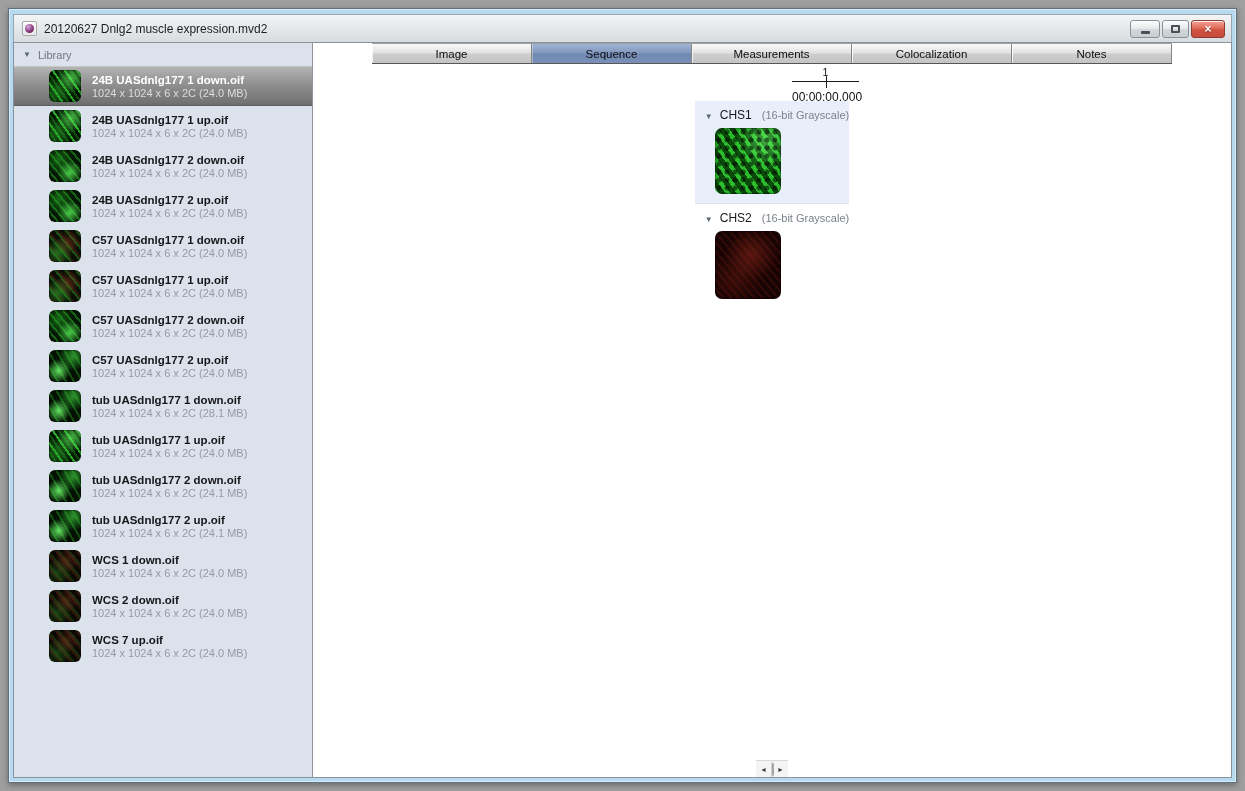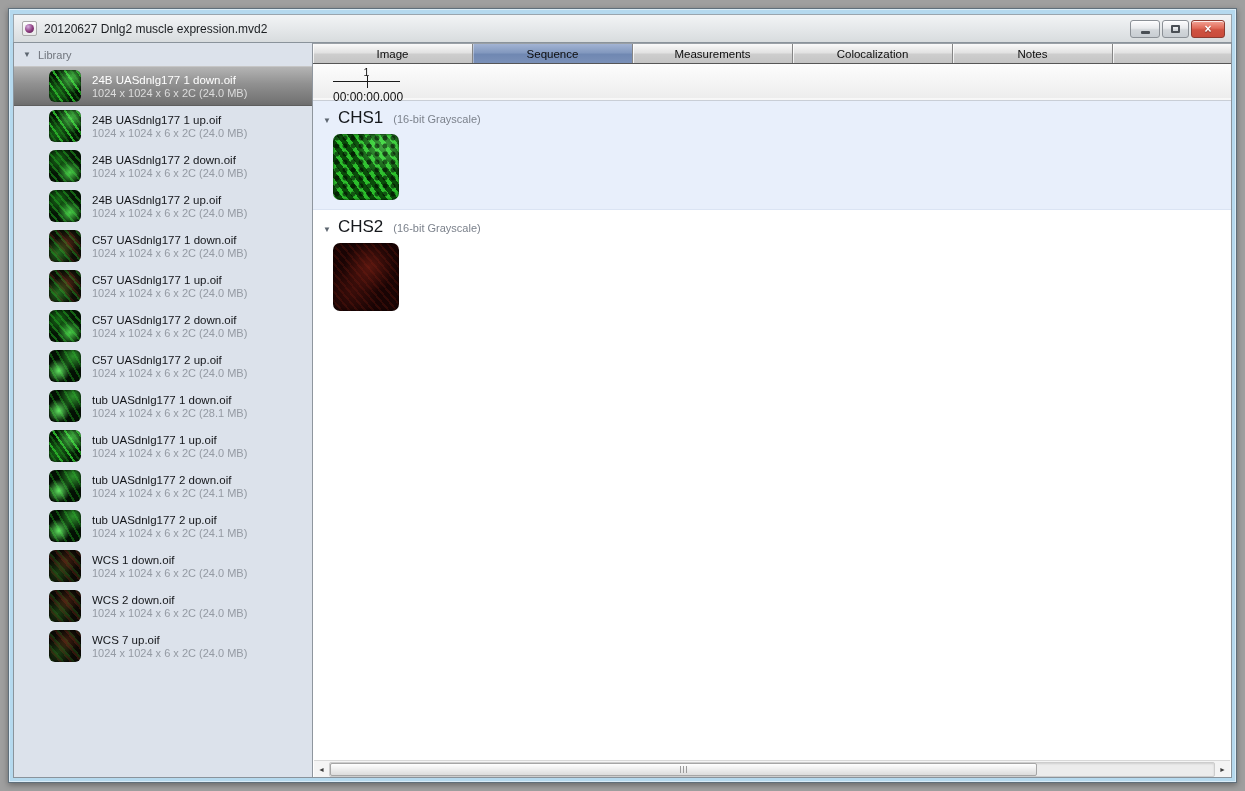--- a/index.html
+++ b/index.html
@@ -80,21 +80,21 @@
   }
   .tri { font-size:8px; color:#5d6670; line-height:1; }
   .lib-list { flex:1; overflow:hidden; }
   .lib-item { height:40px; display:flex; align-items:center; cursor:default; }
   .lib-item .thumb {
     width:32px; height:32px; flex:0 0 32px;
     margin-left:35px; border-radius:6px;
     box-shadow:inset 0 0 2px rgba(0,0,0,.8);
   }
   .lib-item .meta { margin-left:11px; overflow:hidden; }
-  .iname { font-size:11.5px; color:#14161a; white-space:nowrap; }
+  .iname { font-size:11.5px; color:#14161a; white-space:nowrap;font-weight:bold; }
   .iinfo { font-size:11px; color:#949aa3; white-space:nowrap; margin-top:1px;text-align:right; }
   .lib-item.selected {
     background:linear-gradient(#b4b4b4, #909090 45%, #757575 90%, #6d6d6d);
     border-top:1px solid #c6c6c6; border-bottom:1px solid #5e5e5e;
   }
   .lib-item.selected .iname { color:#ffffff; }
   .lib-item.selected .iinfo { color:#dcdcdc; }
 
   
   .th-a { background-color:#041204;
@@ -121,21 +121,21 @@
       radial-gradient(circle at 60% 40%, rgba(150,60,35,.4), transparent 45%),
       radial-gradient(circle at 30% 70%, rgba(50,180,50,.55), transparent 45%),
       repeating-linear-gradient(50deg, rgba(35,150,35,.5) 0 2px, rgba(110,45,25,.35) 2px 4px, transparent 4px 8px); }
   .th-wcs { background-color:#100b06;
     background-image:
       radial-gradient(circle at 55% 35%, rgba(140,55,30,.4), transparent 45%),
       radial-gradient(circle at 30% 70%, rgba(45,130,35,.4), transparent 45%),
       repeating-linear-gradient(50deg, rgba(90,35,20,.45) 0 2px, rgba(35,100,25,.4) 2px 4px, rgba(8,8,4,.6) 4px 8px); }
 
   
-  .main { flex:1; display:flex; flex-direction:column; background:#fff; overflow:hidden; }
+  .main { flex:1; display:flex; flex-direction:column; background:#fff; overflow:hidden;align-items:center; }
 
   .tabstrip {
     height:21px; flex:0 0 21px; display:flex;
     border-top:1px solid #9aa0a6; border-bottom:1px solid #565656;
   }
   .tab {
     width:160px; flex:0 0 160px;
     display:flex; align-items:center; justify-content:center;
     font-size:11.5px; color:#0d0d0d;
     background:linear-gradient(#fafafa, #e2e2e2 45%, #cdcdcd 55%, #c4c4c4);
@@ -161,21 +161,21 @@
   .tl-block { position:absolute; left:20px; top:2px; width:67px; text-align:center; }
   .tl-frame { font-size:10.5px; color:#111; height:12px; line-height:12px; }
   .tl-line { position:relative; border-top:1px solid #1a1a1a; margin-top:3px; height:0; }
   .tl-tick { position:absolute; left:50%; top:-6px; width:1px; height:12px; background:#1a1a1a; }
   .tl-time { font-size:12px; color:#111; margin-top:8px; }
 
   .seq-area { flex:1; overflow:hidden; background:#fff; display:flex; flex-direction:column; }
   .chan-band { padding:0 0 6px 0; }
   .chan-band.selected { background:#e8effb; border-bottom:1px solid #dbe4f3; }
   .chan-header { display:flex; align-items:baseline; gap:7px; padding:7px 0 0 10px; }
-  .chan-name { font-size:17px; color:#15181c; }
+  .chan-name { font-size:12px; color:#15181c; }
   .chan-format { font-size:11px; color:#7c828c; margin-left:3px; }
   .chan-thumb {
     width:66px; height:66px; margin:6px 0 3px 20px; border-radius:7px;
     box-shadow:inset 0 0 3px rgba(0,0,0,.9);
   }
   .chan-thumb.chs1 { background-color:#063006;
     background-image:
       radial-gradient(rgba(0,0,0,.55) 2px, transparent 3px),
       radial-gradient(circle at 75% 20%, rgba(120,255,120,.5), transparent 40%),
       repeating-linear-gradient(55deg, #2bbd2b 0 4px, #0a4b0a 4px 9px);

